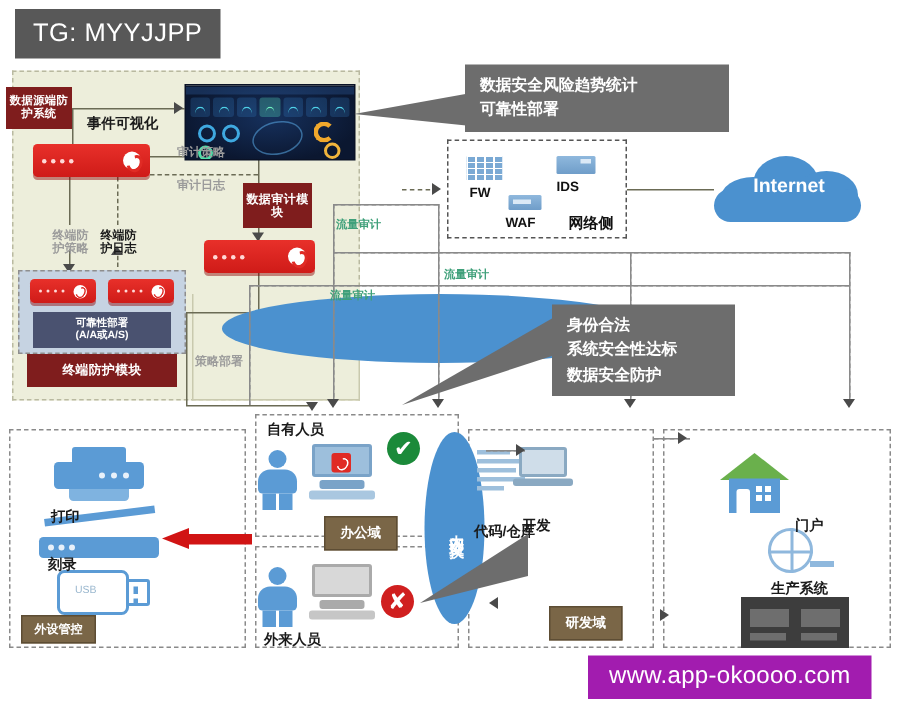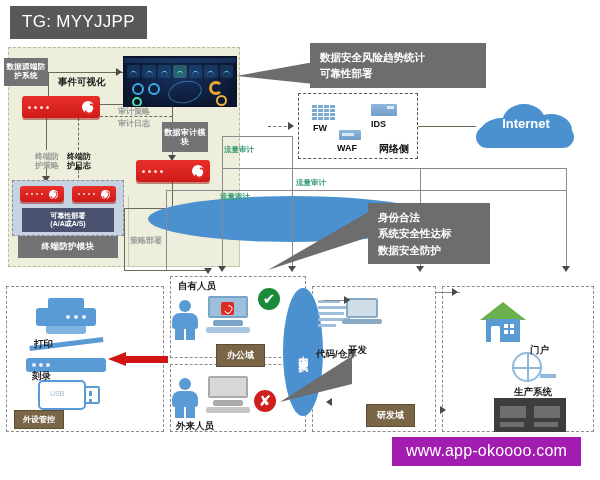--- a/index.html
+++ b/index.html
@@ -46,21 +46,21 @@
   .inner-beige {
     position: absolute; left: 128px; top: 196px;
     width: 112px; height: 71px;
     background: #edeedb;
     border: 1px solid #c9c9ae; border-top: none;
   }
 
   
   .navy-box {
     position: absolute;
-    background: #737373; color: #ffffff;
+    background: #7f1d1d; color: #ffffff;
     display: flex; align-items: center; justify-content: center;
     text-align: center; line-height: 1.15;
     font-size: 8px; font-weight: bold;
     letter-spacing: .3px;
   }
   #lbl-source-sys { left: 4px; top: 58px; width: 44px; height: 28px; font-size: 7.5px; }
   #lbl-audit-mod  { left: 162px; top: 122px; width: 46px; height: 30px; font-size: 8px; }
   #lbl-term-mod   { left: 18px;  top: 236px; width: 100px; height: 22px; font-size: 8.5px; align-items: center; }
 
   
@@ -357,21 +357,21 @@
   .dark-thumb .g:nth-child(4){ left:40px; top:24px; width:24px; height:5px;}
 
   
   .lbl { position:absolute; font-weight:bold; color:#1a1a1a; white-space:nowrap; }
   .lbl.sm { font-size:8px; }
   .lbl.md { font-size:9.5px; }
   .lbl.grey { color:#9b9b9b; font-weight:bold; }
   .lbl.green { color:#3fa07a; font-size:7.5px; font-weight:bold; }
 
   #t-event   { left:58px;  top:76px;  }
-  #t-apolicy { left:118px; top:106px;text-align:right; }
+  #t-apolicy { left:118px; top:96px;text-align:right; }
   #t-alog    { left:118px; top:118px; }
   #t-tpolicy { left:32px;  top:152px; width:30px; white-space:normal; line-height:1.15; text-align:center;}
   #t-tlog    { left:64px;  top:152px; width:30px; white-space:normal; line-height:1.15; text-align:center;}
   #t-deploy  { left:130px; top:235px; }
 
   #t-flow1 { left:224px; top:145px; }
   #t-flow2 { left:296px; top:178px; }
   #t-flow3 { left:220px; top:192px; }
 
   #t-own     { left:178px; top:280px; }

